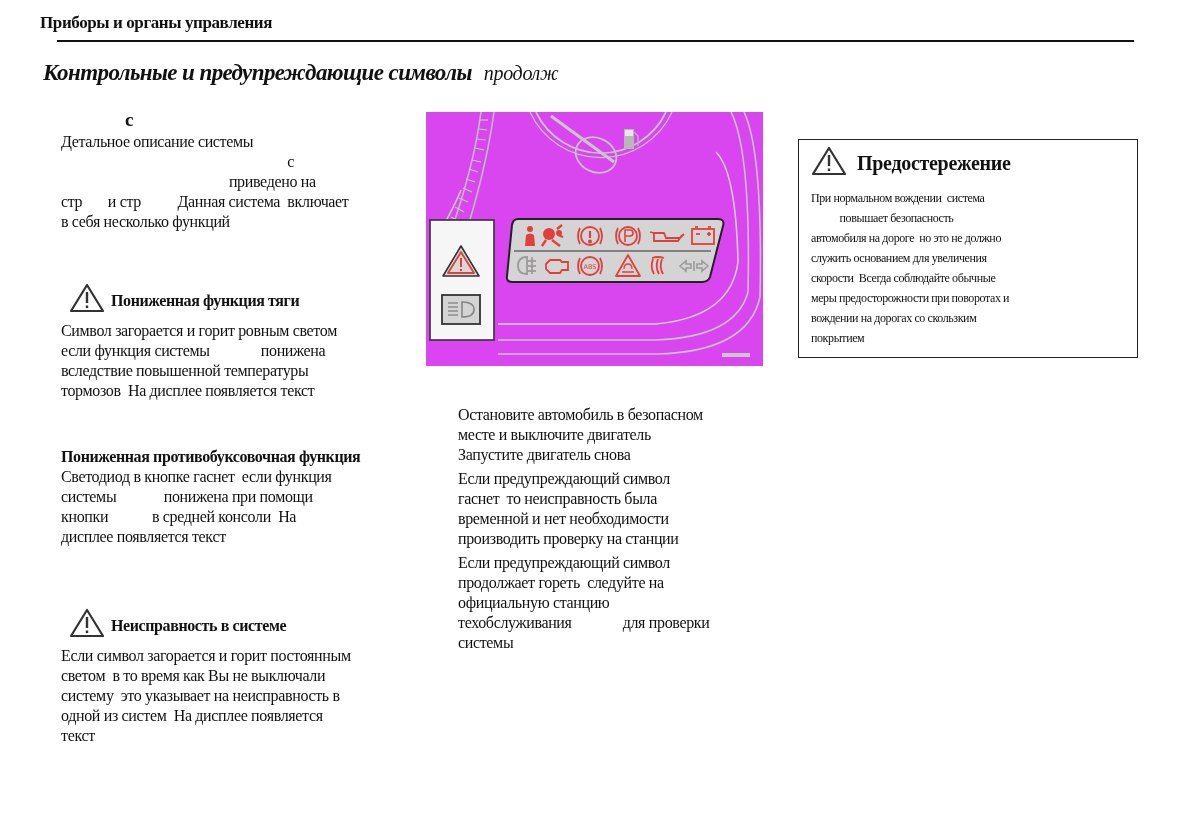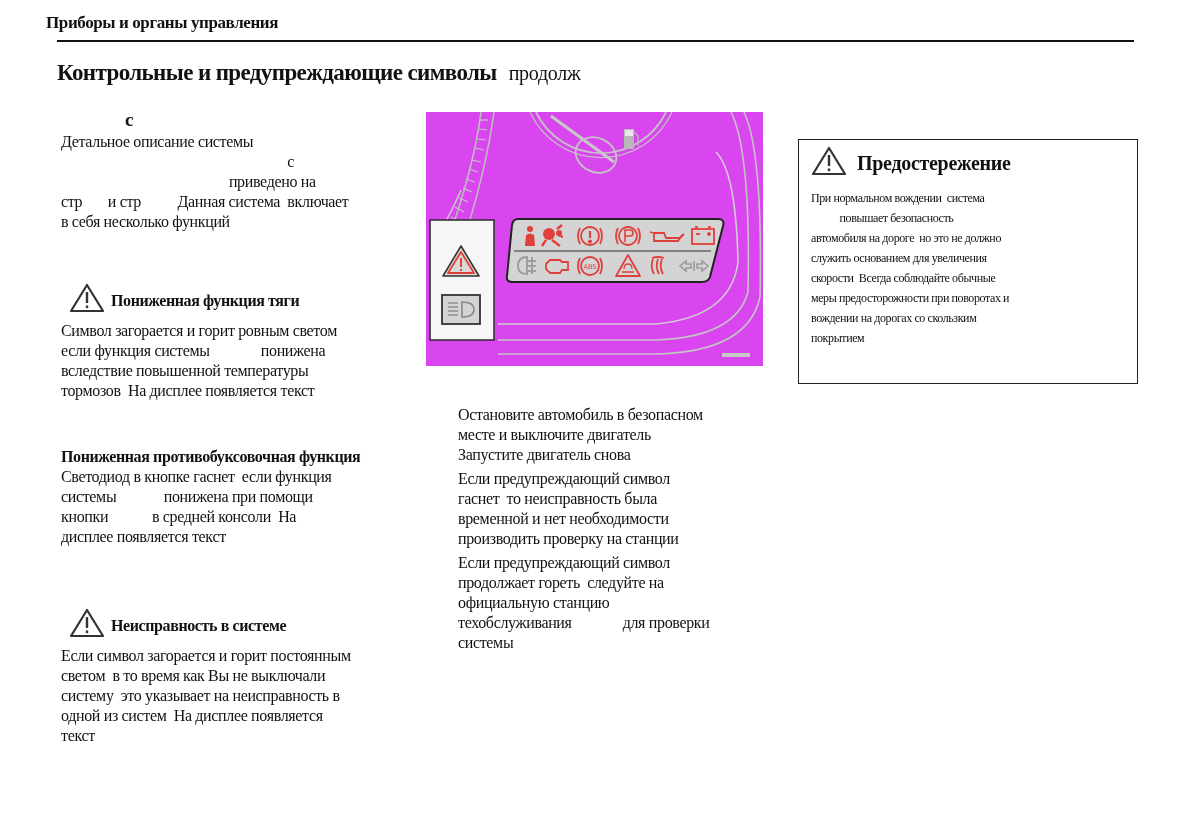--- a/index.html
+++ b/index.html
@@ -2,27 +2,27 @@
 <html><head>
   <meta charset="utf-8">
   <style>
     html, body { margin: 0; padding: 0; background: #ffffff; }
     body {
       width: 1190px; height: 840px; position: relative; overflow: hidden;
       font-family: "Liberation Serif", "DejaVu Serif", serif; color: #111;
     }
     .abs { position: absolute; }
     .header-title {
-      left: 46px; top: 13px; font-size: 17px; font-weight: bold; letter-spacing: -0.4px;
+      left: 40px; top: 13px; font-size: 17px; font-weight: bold; letter-spacing: -0.4px;
     }
     .header-rule {
       left: 57px; top: 40px; width: 1077px; height: 2px; background: #111;
     }
     .page-title {
-      left: 57px; top: 60px; font-size: 23px; font-weight: bold; letter-spacing: -0.6px; white-space: nowrap;
+      left: 43px; top: 60px; font-size: 23px; font-weight: bold; letter-spacing: -0.6px; white-space: nowrap; font-style: italic;
     }
     .page-title .cont { font-weight: normal; font-size: 20px; margin-left: 12px; letter-spacing: -0.3px; }
 
     .body-text { font-size: 16px; line-height: 20px; letter-spacing: -0.35px; }
     .body-text p { margin: 0; }
     .sub-head { font-size: 16px; font-weight: bold; letter-spacing: -0.4px; line-height: 20px; }
 
     .col1 { left: 61px; width: 345px; }
     .pre { white-space: pre; }
 
@@ -30,21 +30,21 @@
     .warn-head svg { flex: 0 0 auto; }
 
     .figure {
       left: 426px; top: 112px; width: 337px; height: 254px; background: #d946ef; overflow: hidden;
     }
 
     .col2 { left: 458px; width: 300px; }
     .col2 p { margin: 0 0 4px 0; }
 
     .warning-box {
-      left: 798px; top: 139px; width: 340px; height: 245px;
+      left: 798px; top: 139px; width: 340px; height: 219px;
       border: 1px solid #222; box-sizing: border-box; padding: 6px 10px 0 12px;
     }
     .warning-box .box-title { font-size: 20px; font-weight: bold; letter-spacing: -0.3px; }
     .warning-box .box-text { margin-top: 8px; font-size: 12px; line-height: 20px; letter-spacing: -0.4px; }
   </style>
 </head>
 <body>
 
 <div class="abs header-title">Приборы и органы управления</div>
 <div class="abs header-rule"></div>

